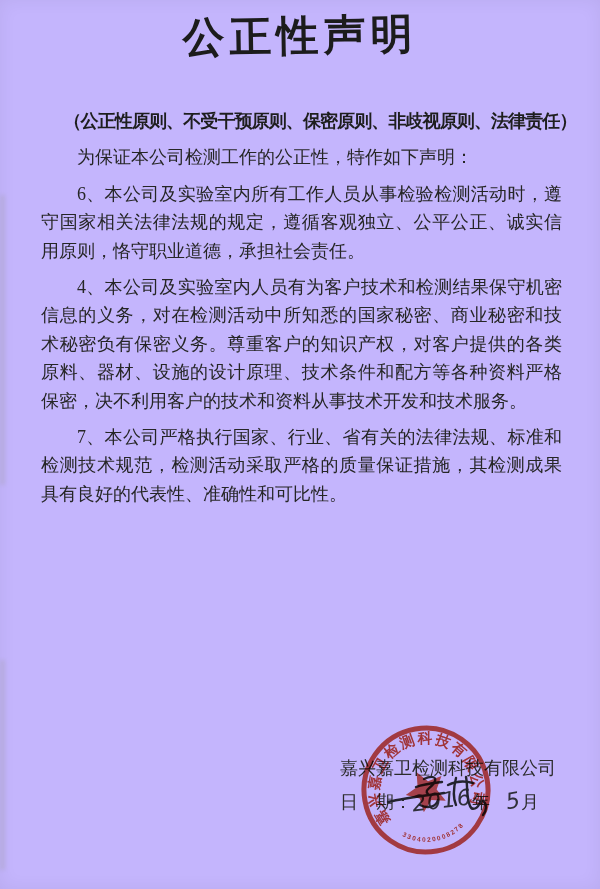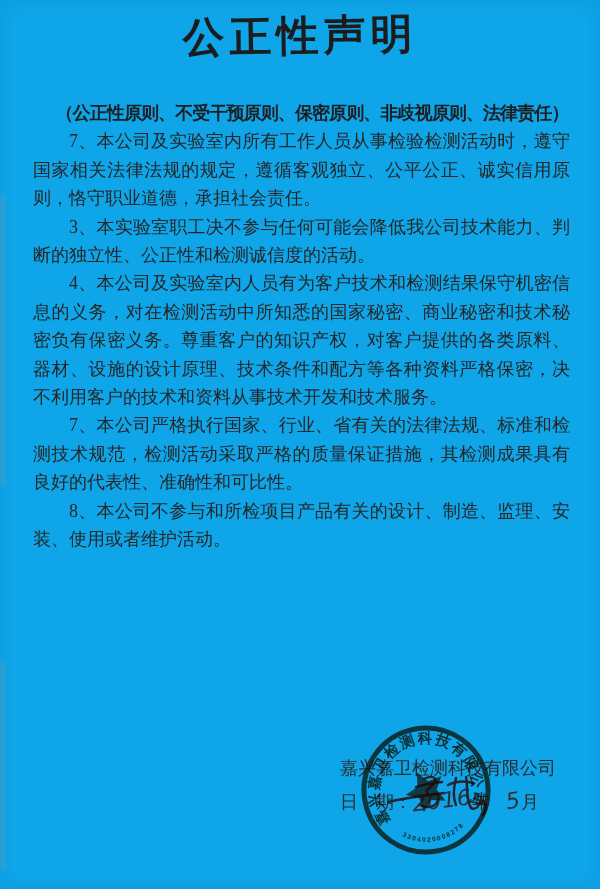--- a/index.html
+++ b/index.html
@@ -4,21 +4,21 @@
 <style>
   html,body { margin:0; padding:0; }
   body {
     width:600px; height:889px;
     background:#e9e9e9;
     font-family:"Liberation Serif","DejaVu Serif",serif;
   }
   .page {
     position:relative;
     width:600px; height:889px;
-    background:#0ea5e9;
+    background:#c4b5fd;
     overflow:hidden;
     color:#262626;
     box-shadow:inset 0 0 18px rgba(0,0,0,0.06);
   }
   
   .smudge { position:absolute; left:0; width:5px; background:#9a9a9a; opacity:.28; filter:blur(2px); }
   .smudge.s1 { top:195px; height:290px; }
   .smudge.s2 { top:660px; height:210px; }
 
   .title {
@@ -27,21 +27,21 @@
     text-align:center;
     font-size:42px; font-weight:700;
     letter-spacing:5px;
     transform:rotate(-1deg);
     color:#1c1c1c;
   }
   .body-text {
     position:absolute; left:33px; top:99px; width:537px;
   }
   .body-text p {
-    margin:0;
+    margin:8px;
     font-size:18px;
     line-height:28.4px;
     text-align:justify;
     text-indent:2em;
     color:#262626;
     font-family:Liberation Serif, serif;
   }
   p.principles {
     font-weight:700;
     white-space:nowrap;
@@ -84,34 +84,33 @@
 
 <div class="page">
 
   <div class="smudge s1"></div>
   <div class="smudge s2"></div>
 
   <h1 class="title">公正性声明</h1>
 
   <div class="body-text">
     <p class="principles">（公正性原则、不受干预原则、保密原则、非歧视原则、法律责任）</p>
+    <p>为保证本公司检测工作的公正性，特作如下声明：</p>
     <div>
 
 
-        <p>7、本公司及实验室内所有工作人员从事检验检测活动时，遵守国家相关法律法规的规定，遵循客观独立、公平公正、诚实信用原则，恪守职业道德，承担社会责任。</p>
+        <p>6、本公司及实验室内所有工作人员从事检验检测活动时，遵守国家相关法律法规的规定，遵循客观独立、公平公正、诚实信用原则，恪守职业道德，承担社会责任。</p>
 
-        <p>3、本实验室职工决不参与任何可能会降低我公司技术能力、判断的独立性、公正性和检测诚信度的活动。</p>
 
         <p>4、本公司及实验室内人员有为客户技术和检测结果保守机密信息的义务，对在检测活动中所知悉的国家秘密、商业秘密和技术秘密负有保密义务。尊重客户的知识产权，对客户提供的各类原料、器材、设施的设计原理、技术条件和配方等各种资料严格保密，决不利用客户的技术和资料从事技术开发和技术服务。</p>
 
 
         <p>7、本公司严格执行国家、行业、省有关的法律法规、标准和检测技术规范，检测活动采取严格的质量保证措施，其检测成果具有良好的代表性、准确性和可比性。</p>
 
 
-        <p>8、本公司不参与和所检项目产品有关的设计、制造、监理、安装、使用或者维护活动。</p>
       </div>
   </div>
 
   <div class="sig">
     <div class="row">嘉兴嘉卫检测科技有限公司</div>
     <div class="row">
       <span>日　期：</span><span class="hand">2016</span><span>年</span><span class="hand month">5</span><span>月</span>
     </div>
 
     <svg class="handsign" viewBox="0 0 135 52">

